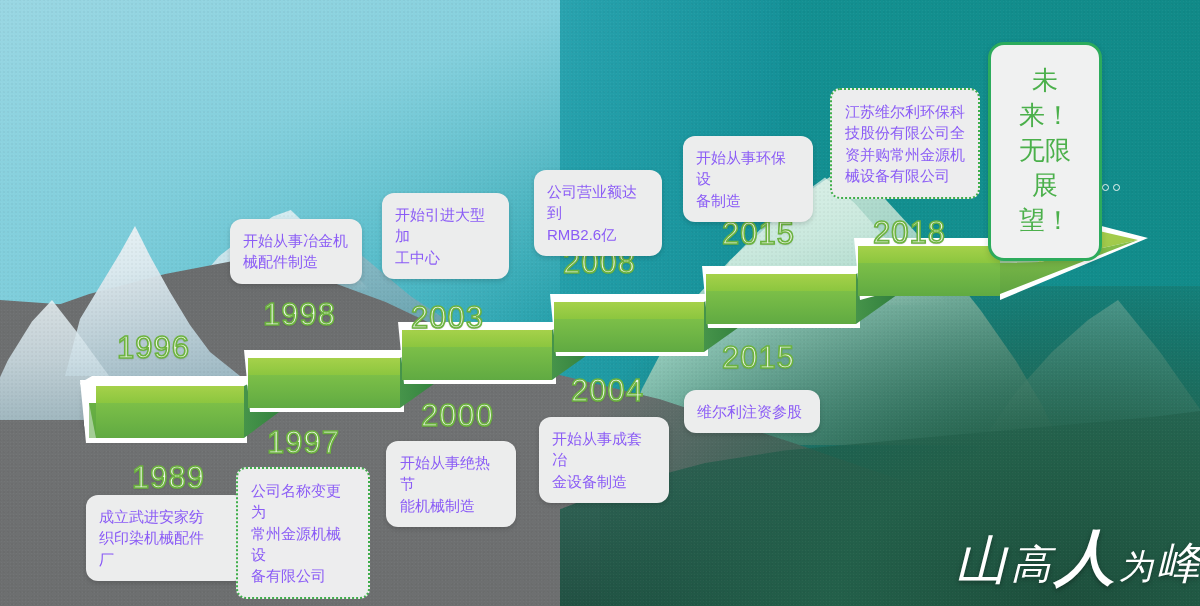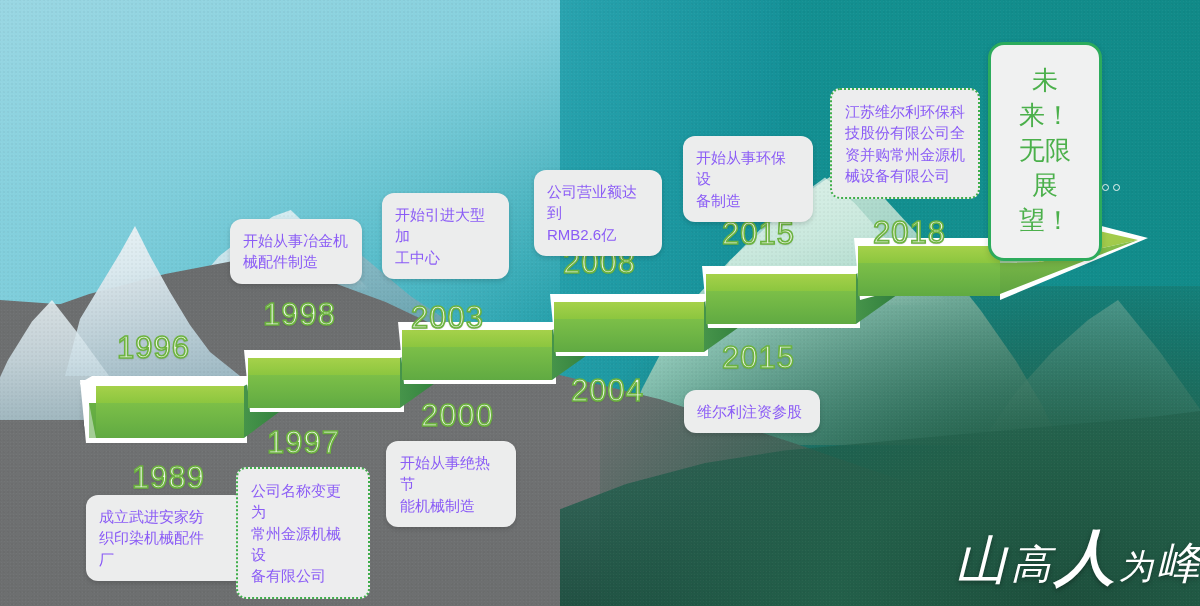--- a/index.html
+++ b/index.html
@@ -354,19 +354,21 @@
 无限展望！</div>
 
   <div class="box" style="left:86px; top:495px; width:160px;">成立武进安家纺
 织印染机械配件
 厂</div>
   <div class="box dashed" style="left:236px; top:467px; width:134px;">公司名称变更为
 常州金源机械设
 备有限公司</div>
   <div class="box" style="left:386px; top:441px; width:130px;padding-left:14px;">开始从事绝热节
 能机械制造</div>
+  <div class="box" style="left:539px; top:417px; width:130px;">开始从事成套冶
+金设备制造</div>
   <div class="box" style="left:684px; top:390px; width:136px;">维尔利注资参股</div>
 
   <div class="calligraphy" style="left:955px; top:518px;">
     <span>山</span><span>高</span><span>人</span><span>为</span><span>峰</span>
   </div>
 
 </div>
 
 </body></html>

